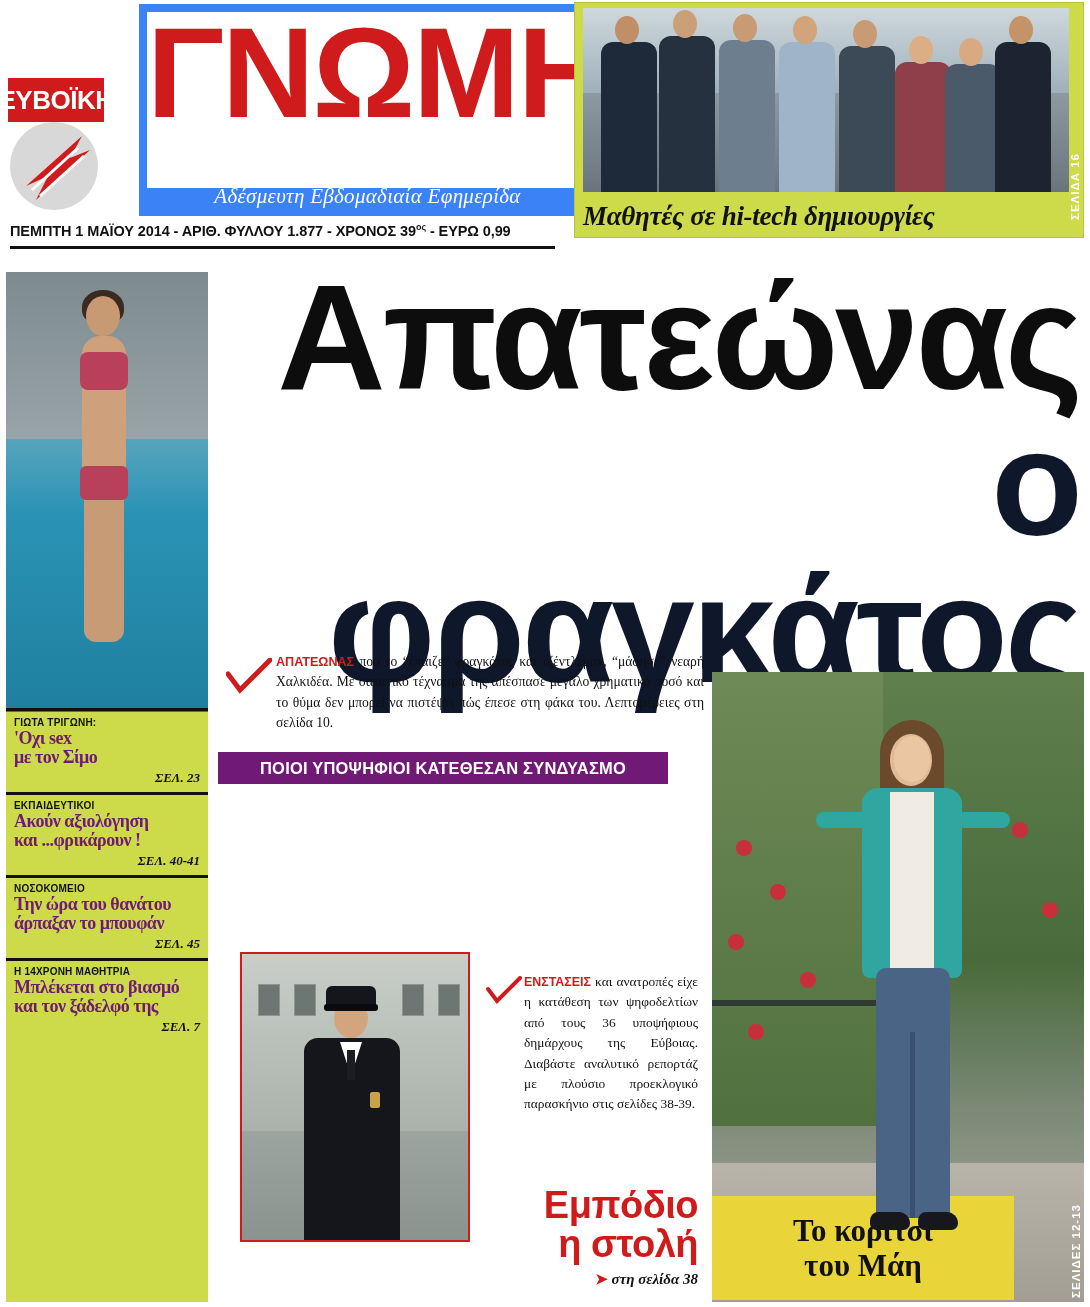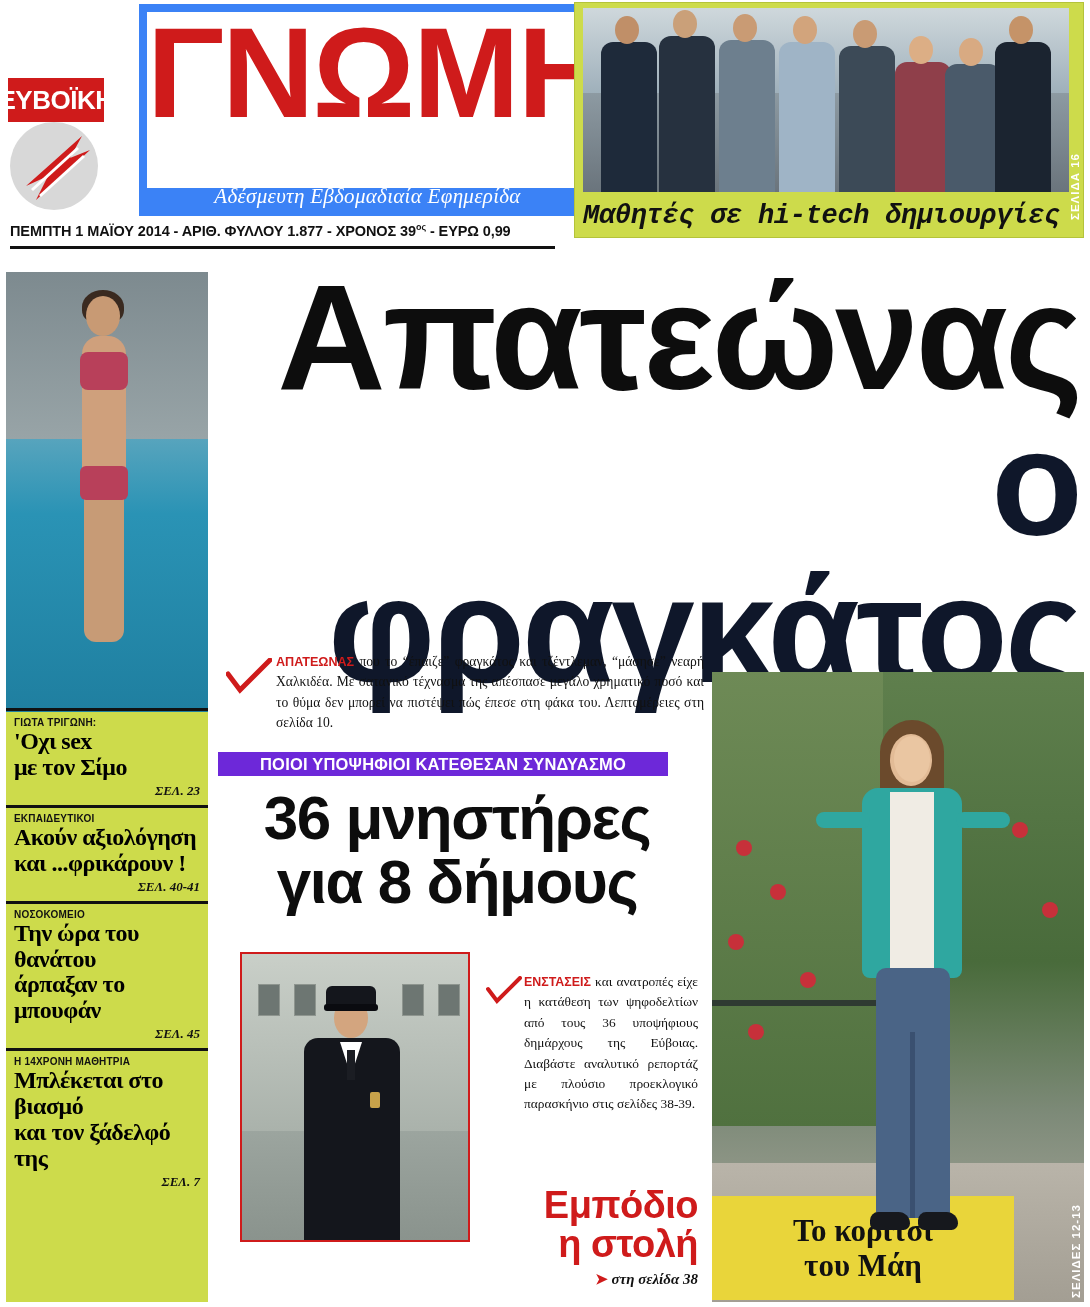--- a/index.html
+++ b/index.html
@@ -151,21 +151,21 @@
     background: #d9b089;
   }
   .top-caption-bar {
     position: absolute;
     left: 8px; top: 196px;
     width: 486px; height: 34px;
     display: flex;
     align-items: center;
   }
   .top-caption {
-    font-family: Liberation Mono, monospace;
+    font-family: Liberation Serif, serif;
     font-weight: bold;
     font-style: italic;
     font-size: 27px;
     color: #111;
     letter-spacing: -0.3px;
   }
   .page-tag-vert {
     position: absolute;
     right: 2px; top: 150px;
     font-family: "Liberation Sans", sans-serif;
@@ -249,22 +249,22 @@
     font-family: "Liberation Sans", sans-serif;
     font-weight: bold;
     font-size: 10px;
     color: #111;
     letter-spacing: .2px;
     margin-bottom: 1px;
   }
   .side-head {
     font-family: "Liberation Serif", serif;
     font-weight: bold;
-    font-size: 24px;
-    color: #000000;
+    font-size: 18px;
+    color: #701a75;
     line-height: 1.08;
     letter-spacing: -0.5px;
   }
   .side-page {
     text-align: right;
     font-family: "Liberation Serif", serif;
     font-style: italic;
     font-weight: bold;
     font-size: 13px;
     color: #111;
@@ -325,22 +325,22 @@
     font-family: "Liberation Sans", sans-serif;
     font-size: 12.6px;
     color: #cf1b1b;
     font-weight: bold;
   }
 
   
   .black-banner {
     position: absolute;
     left: 218px; top: 752px;
-    width: 450px; height: 24px;
-    background: #6d28d9;
+    width: 450px; height: 32px;
+    background: #701a75;
     color: #ffffff;
     display: flex;
     align-items: center;
     justify-content: center;
     font-family: "Liberation Sans", sans-serif;
     font-weight: bold;
     font-size: 16.5px;
     letter-spacing: 0.2px;
   }
 
@@ -699,24 +699,20 @@
 
   <div class="lead-block">
     <svg class="check" viewBox="0 0 46 38">
       <path d="M2 16 L14 32 L44 2" stroke="#cf1b1b" stroke-width="5" fill="none" stroke-linecap="round"></path>
     </svg>
     <div class="lead-text"><b>ΑΠΑΤΕΩΝΑΣ</b><span> που το “έπαιζε” φραγκάτος και τζέντλεμαν, “μάσησε” νεαρή Χαλκιδέα. Με σατανικό τέχνασμα της απέσπασε μεγάλο χρηματικό ποσό και το θύμα δεν μπορεί να πιστέψει πώς έπεσε στη φάκα του. Λεπτομέρειες στη σελίδα 10.</span></div>
   </div>
 
   <div class="black-banner">ΠΟΙΟΙ ΥΠΟΨΗΦΙΟΙ ΚΑΤΕΘΕΣΑΝ ΣΥΝΔΥΑΣΜΟ</div>
 
-  <div class="second-head">
-    <div>36 μνηστήρες</div>
-    <div>για 8 δήμους</div>
-  </div>
 
   <div class="officer-photo">
     <div class="of-bg"></div>
     <div class="of-bldg"></div>
     <div class="of-win" style="left:16px;top:30px;"></div>
     <div class="of-win" style="left:52px;top:30px;"></div>
     <div class="of-win" style="left:160px;top:30px;"></div>
     <div class="of-win" style="left:196px;top:30px;"></div>
     <div class="of-uniform"></div>
     <div class="of-shirt"></div>

